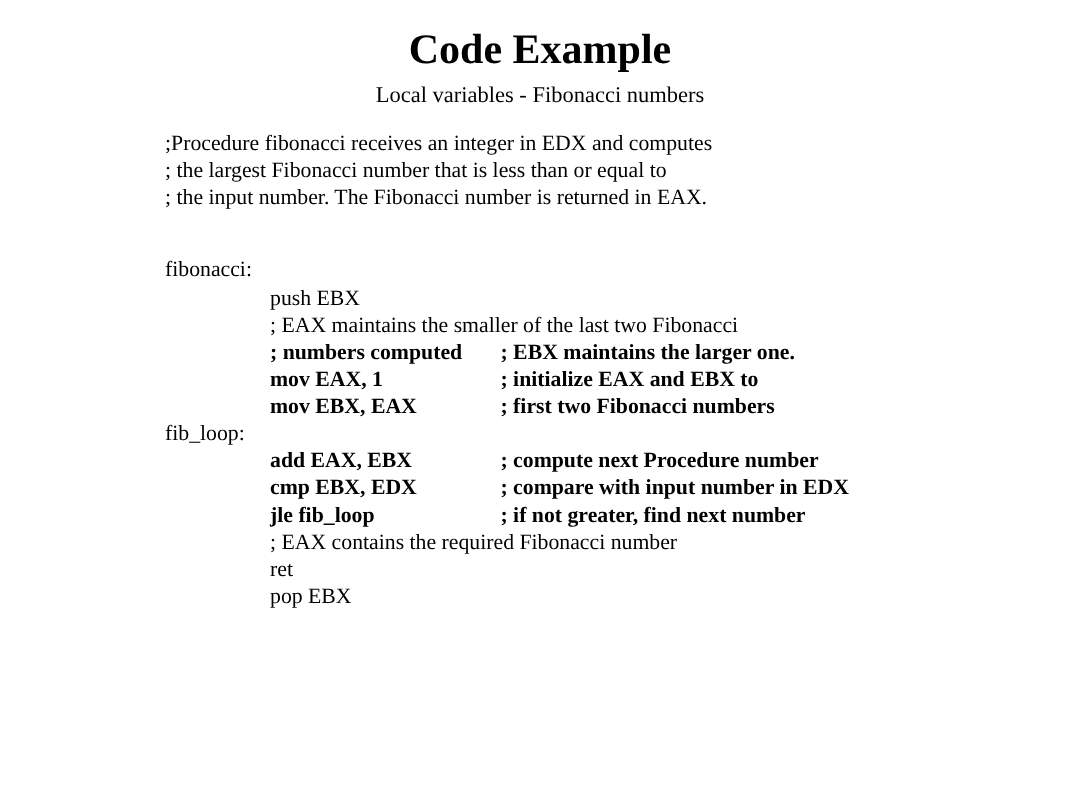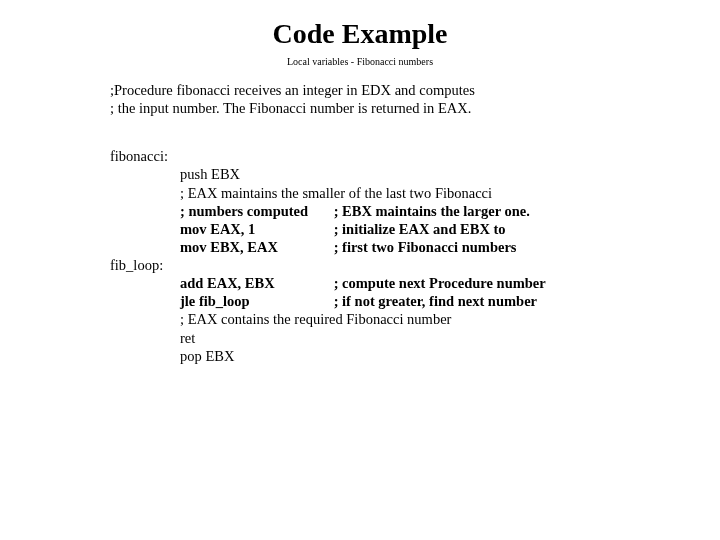--- a/index.html
+++ b/index.html
@@ -19,21 +19,21 @@
     box-sizing: border-box;
   }
   .title {
     font-size: 28px;
     text-align: center;
     margin-top: 18px;
     margin-bottom: 6px;
     font-weight: bold;
   }
   .subtitle {
-    font-size: 10px;
+    font-size: 15px;
     text-align: center;
     margin-bottom: 14px;
   }
   .content {
     margin-left: 110px;
     margin-right: 60px;
     font-size: 14.5px;
     line-height: 1.25;
   }
   .intro {
@@ -58,20 +58,21 @@
 <body>
 
 <div class="slide">
   <div class="title">Code Example</div>
   <div class="subtitle">Local variables - Fibonacci numbers</div>
 
   <div class="content">
 
     <div class="intro">
       <div>;Procedure fibonacci receives an integer in EDX and computes</div>
+      <div>; the largest Fibonacci number that is less than or equal to</div>
       <div>; the input number. The Fibonacci number is returned in EAX.</div>
     </div>
 
     <div class="label">fibonacci:</div>
 
     <div class="body-block">
       <div>push EBX</div>
       <div>; EAX maintains the smaller of the last two Fibonacci</div>
       <div class="row">
         <span class="col1">; numbers computed</span>
@@ -88,20 +89,24 @@
     </div>
 
     <div class="label">fib_loop:</div>
 
     <div class="body-block">
       <div class="row">
         <span class="col1">add EAX, EBX</span>
         <span>; compute next Procedure number</span>
       </div>
       <div class="row">
+        <span class="col1">cmp EBX, EDX</span>
+        <span>; compare with input number in EDX</span>
+      </div>
+      <div class="row">
         <span class="col1">jle fib_loop</span>
         <span>; if not greater, find next number</span>
       </div>
       <div>; EAX contains the required Fibonacci number</div>
       <div>ret</div>
       <div>pop EBX</div>
     </div>
 
   </div>
 </div>

